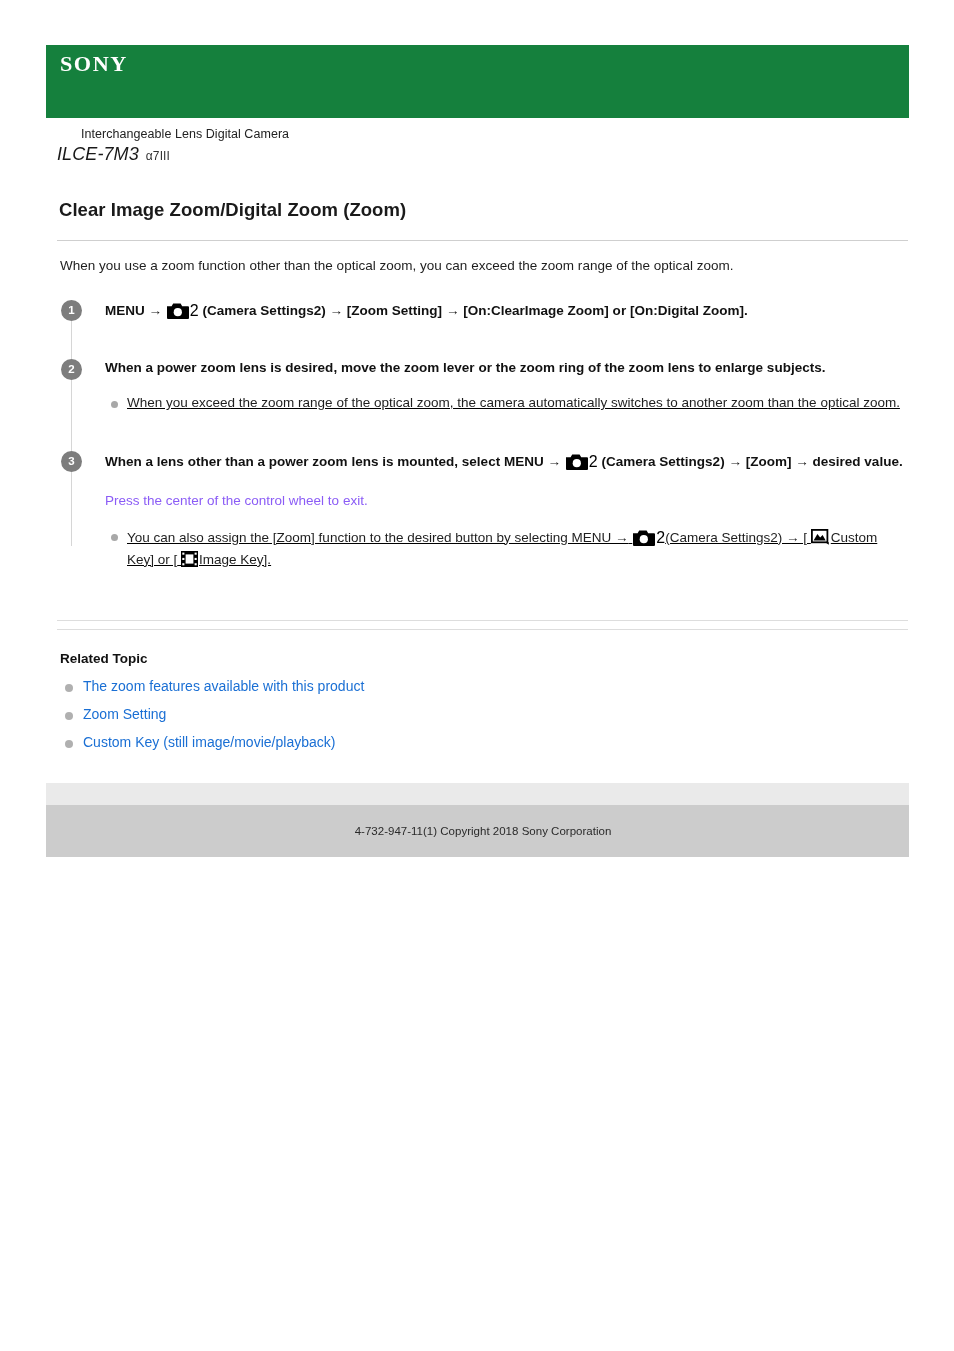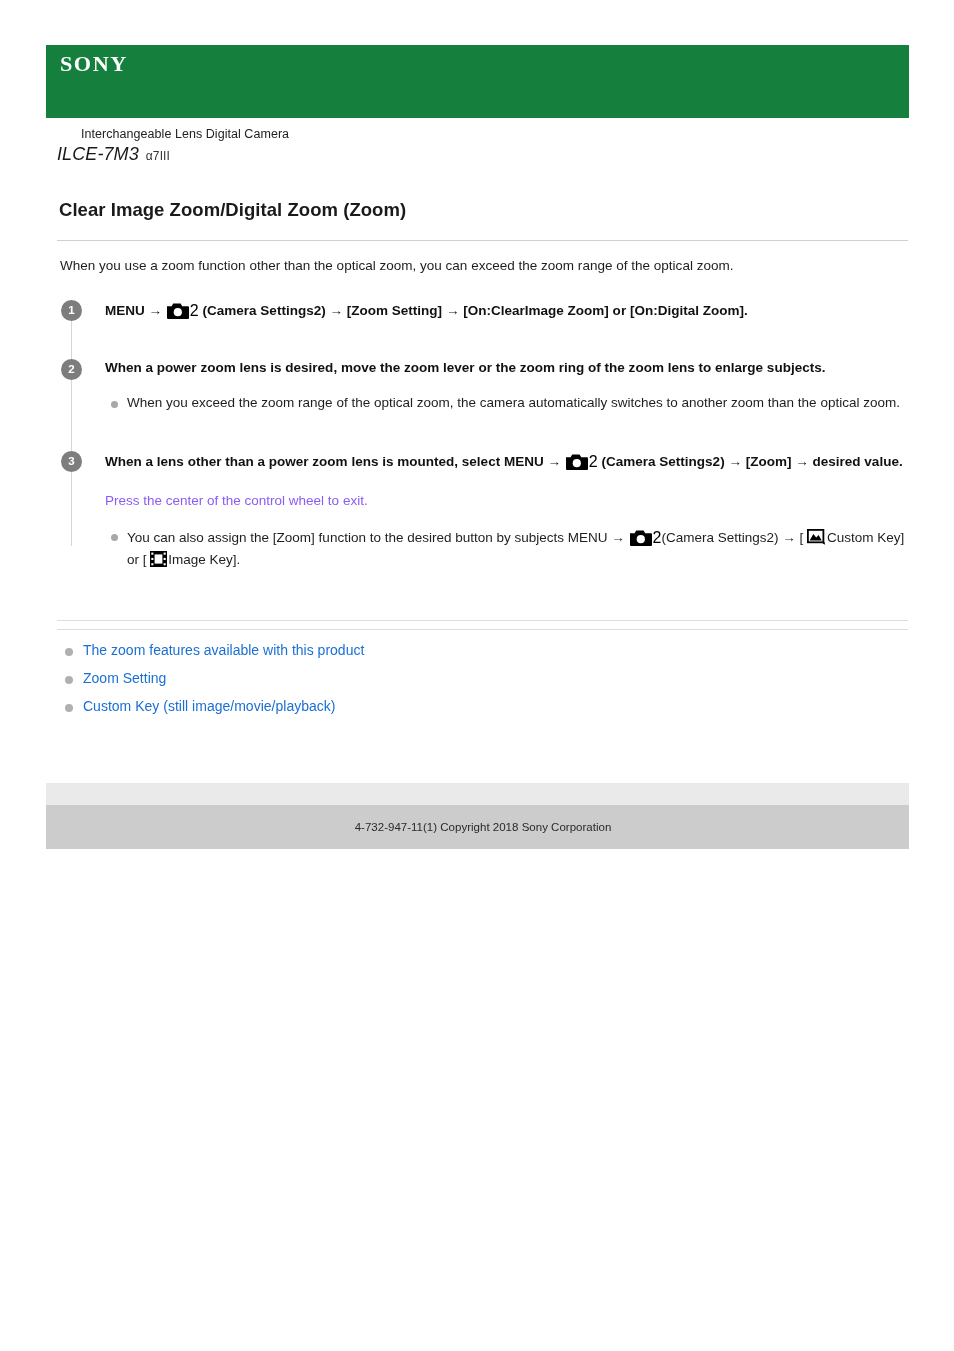--- a/index.html
+++ b/index.html
@@ -157,20 +157,21 @@
     color: #8b5cf6;
     line-height: 1.5;
     margin-top: 17px;
   }
 
   
   .bullet-list {
     list-style: none;
     margin: 14px 0 0 0;
     padding: 0;
+    text-decoration: underline;
   }
   .bullet-list li {
     position: relative;
     padding-left: 22px;
     font-size: 13.5px;
     color: #1e1e1e;
     line-height: 1.52;
     margin-bottom: 3px;
   }
   .bullet-list li::before {
@@ -255,21 +256,21 @@
     position: absolute;
     left: 46px;
     top: 783px;
     width: 863px;
   }
   .footer-top {
     height: 22px;
     background: #eaeaea;
   }
   .footer-bottom {
-    height: 44px;
+    height: 52px;
     background: #cccccc;
     display: flex;
     align-items: center;
     justify-content: center;
     padding-left: 11px;
   }
   .footer-text {
     font-size: 11.5px;
     color: #2a2a2a;
     letter-spacing: 0.01px;
@@ -334,21 +335,21 @@
             </svg>
           </span><span class="cam-num">2</span>
         </span>
         <span>(Camera Settings2) → [Zoom] → desired value.</span>
       </div>
 
       <div class="step-note">Press the center of the control wheel to exit.</div>
 
       <ul class="bullet-list">
         <li>
-          <span>You can also assign the [Zoom] function to the desired button by subjects MENU →</span>
+          <span>You can also assign the [Zoom] function to the desired button by selecting MENU →</span>
           <span class="cam-group">
             <span class="icon-cam">
               <svg width="22" height="17" viewBox="0 0 22 17" aria-hidden="true">
                 <path d="M0 4.2 h4.6 l1.6-2.6 h7.4 l1.6 2.6 H21 a1 1 0 0 1 1 1 V16 a1 1 0 0 1 -1 1 H1 a1 1 0 0 1 -1 -1 Z" fill="#000"></path>
                 <circle cx="10.8" cy="10.2" r="4.1" fill="#fff"></circle>
               </svg>
             </span><span class="cam-num">2</span>
           </span><span>(Camera Settings2) → [</span>
           <span class="icon-still">
             <svg width="19" height="16" viewBox="0 0 19 16" aria-hidden="true">
@@ -371,20 +372,21 @@
           </span><span>Image Key].</span>
         </li>
       </ul>
     </div>
 
   </div>
 
   <div class="related-sep-wrap">
     <hr class="rule-thin">
     <hr class="rule-thin second">
+    <div class="related-title">Related Topic</div>
     <ul class="related-list">
       <li>
         <a class="related-link" href="#">The zoom features available with this product</a>
       </li>
       <li>
         <a class="related-link" href="#">Zoom Setting</a>
       </li>
       <li>
         <a class="related-link" href="#">Custom Key (still image/movie/playback)</a>
       </li>

